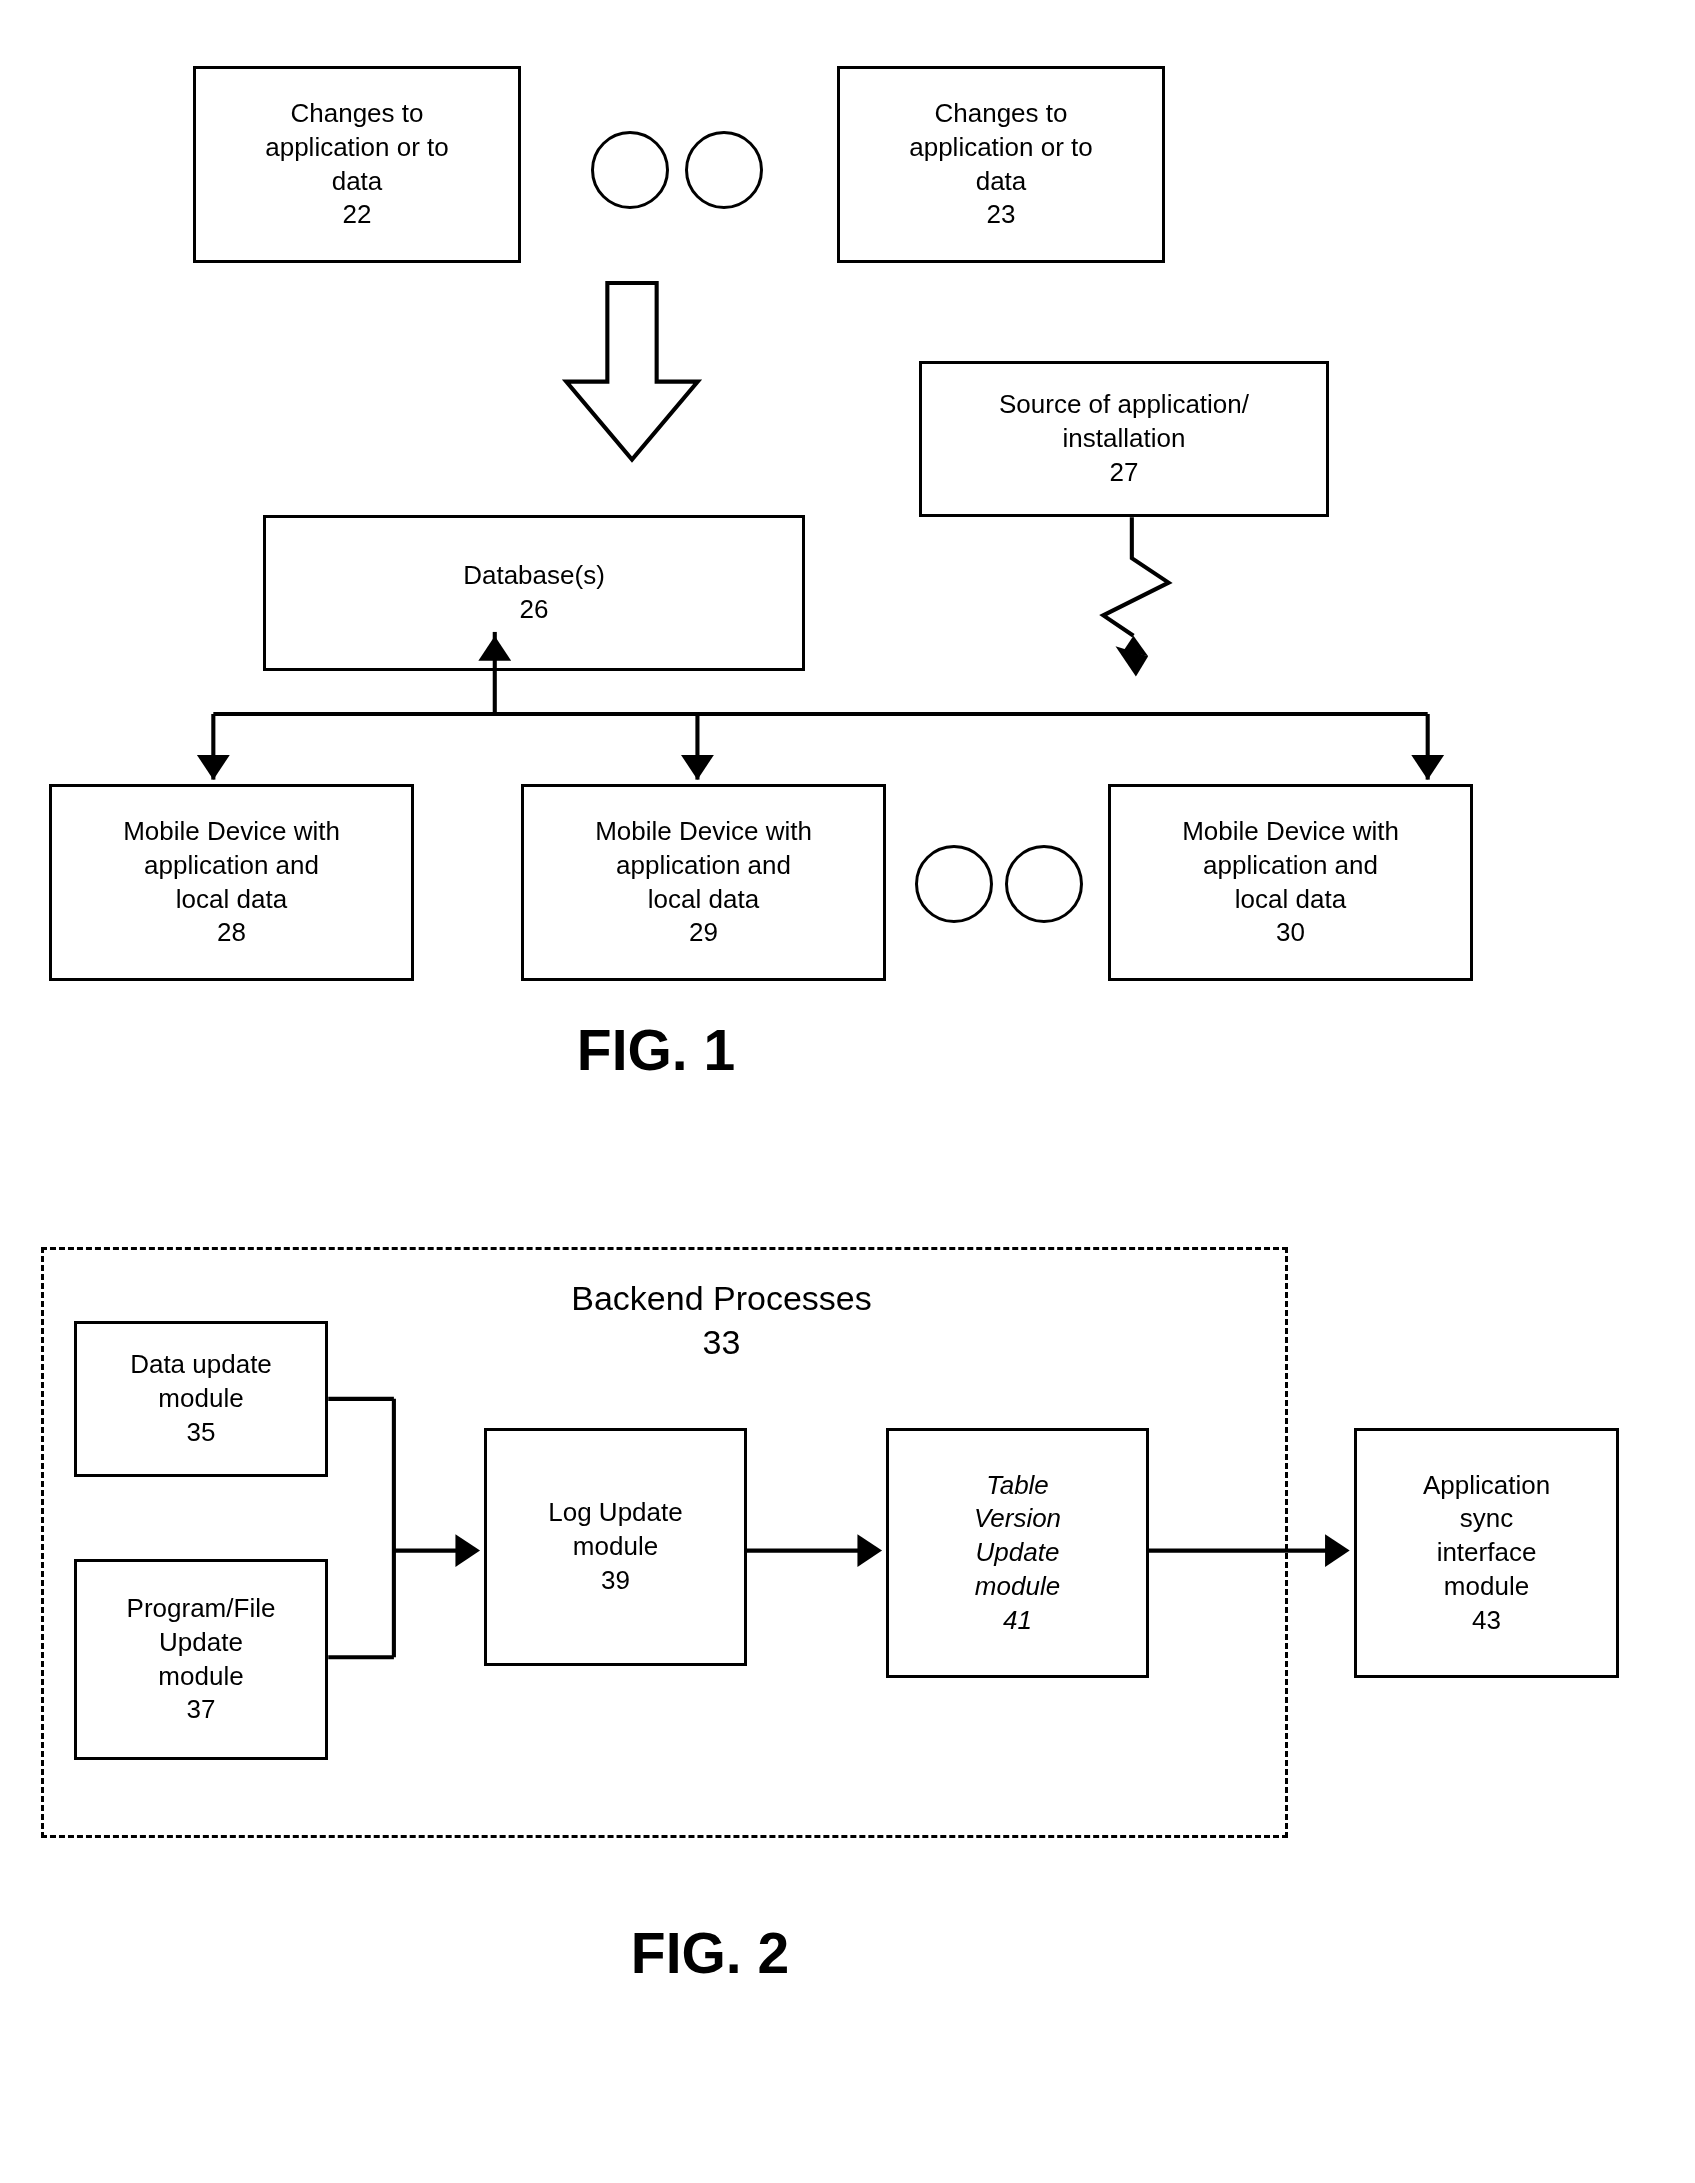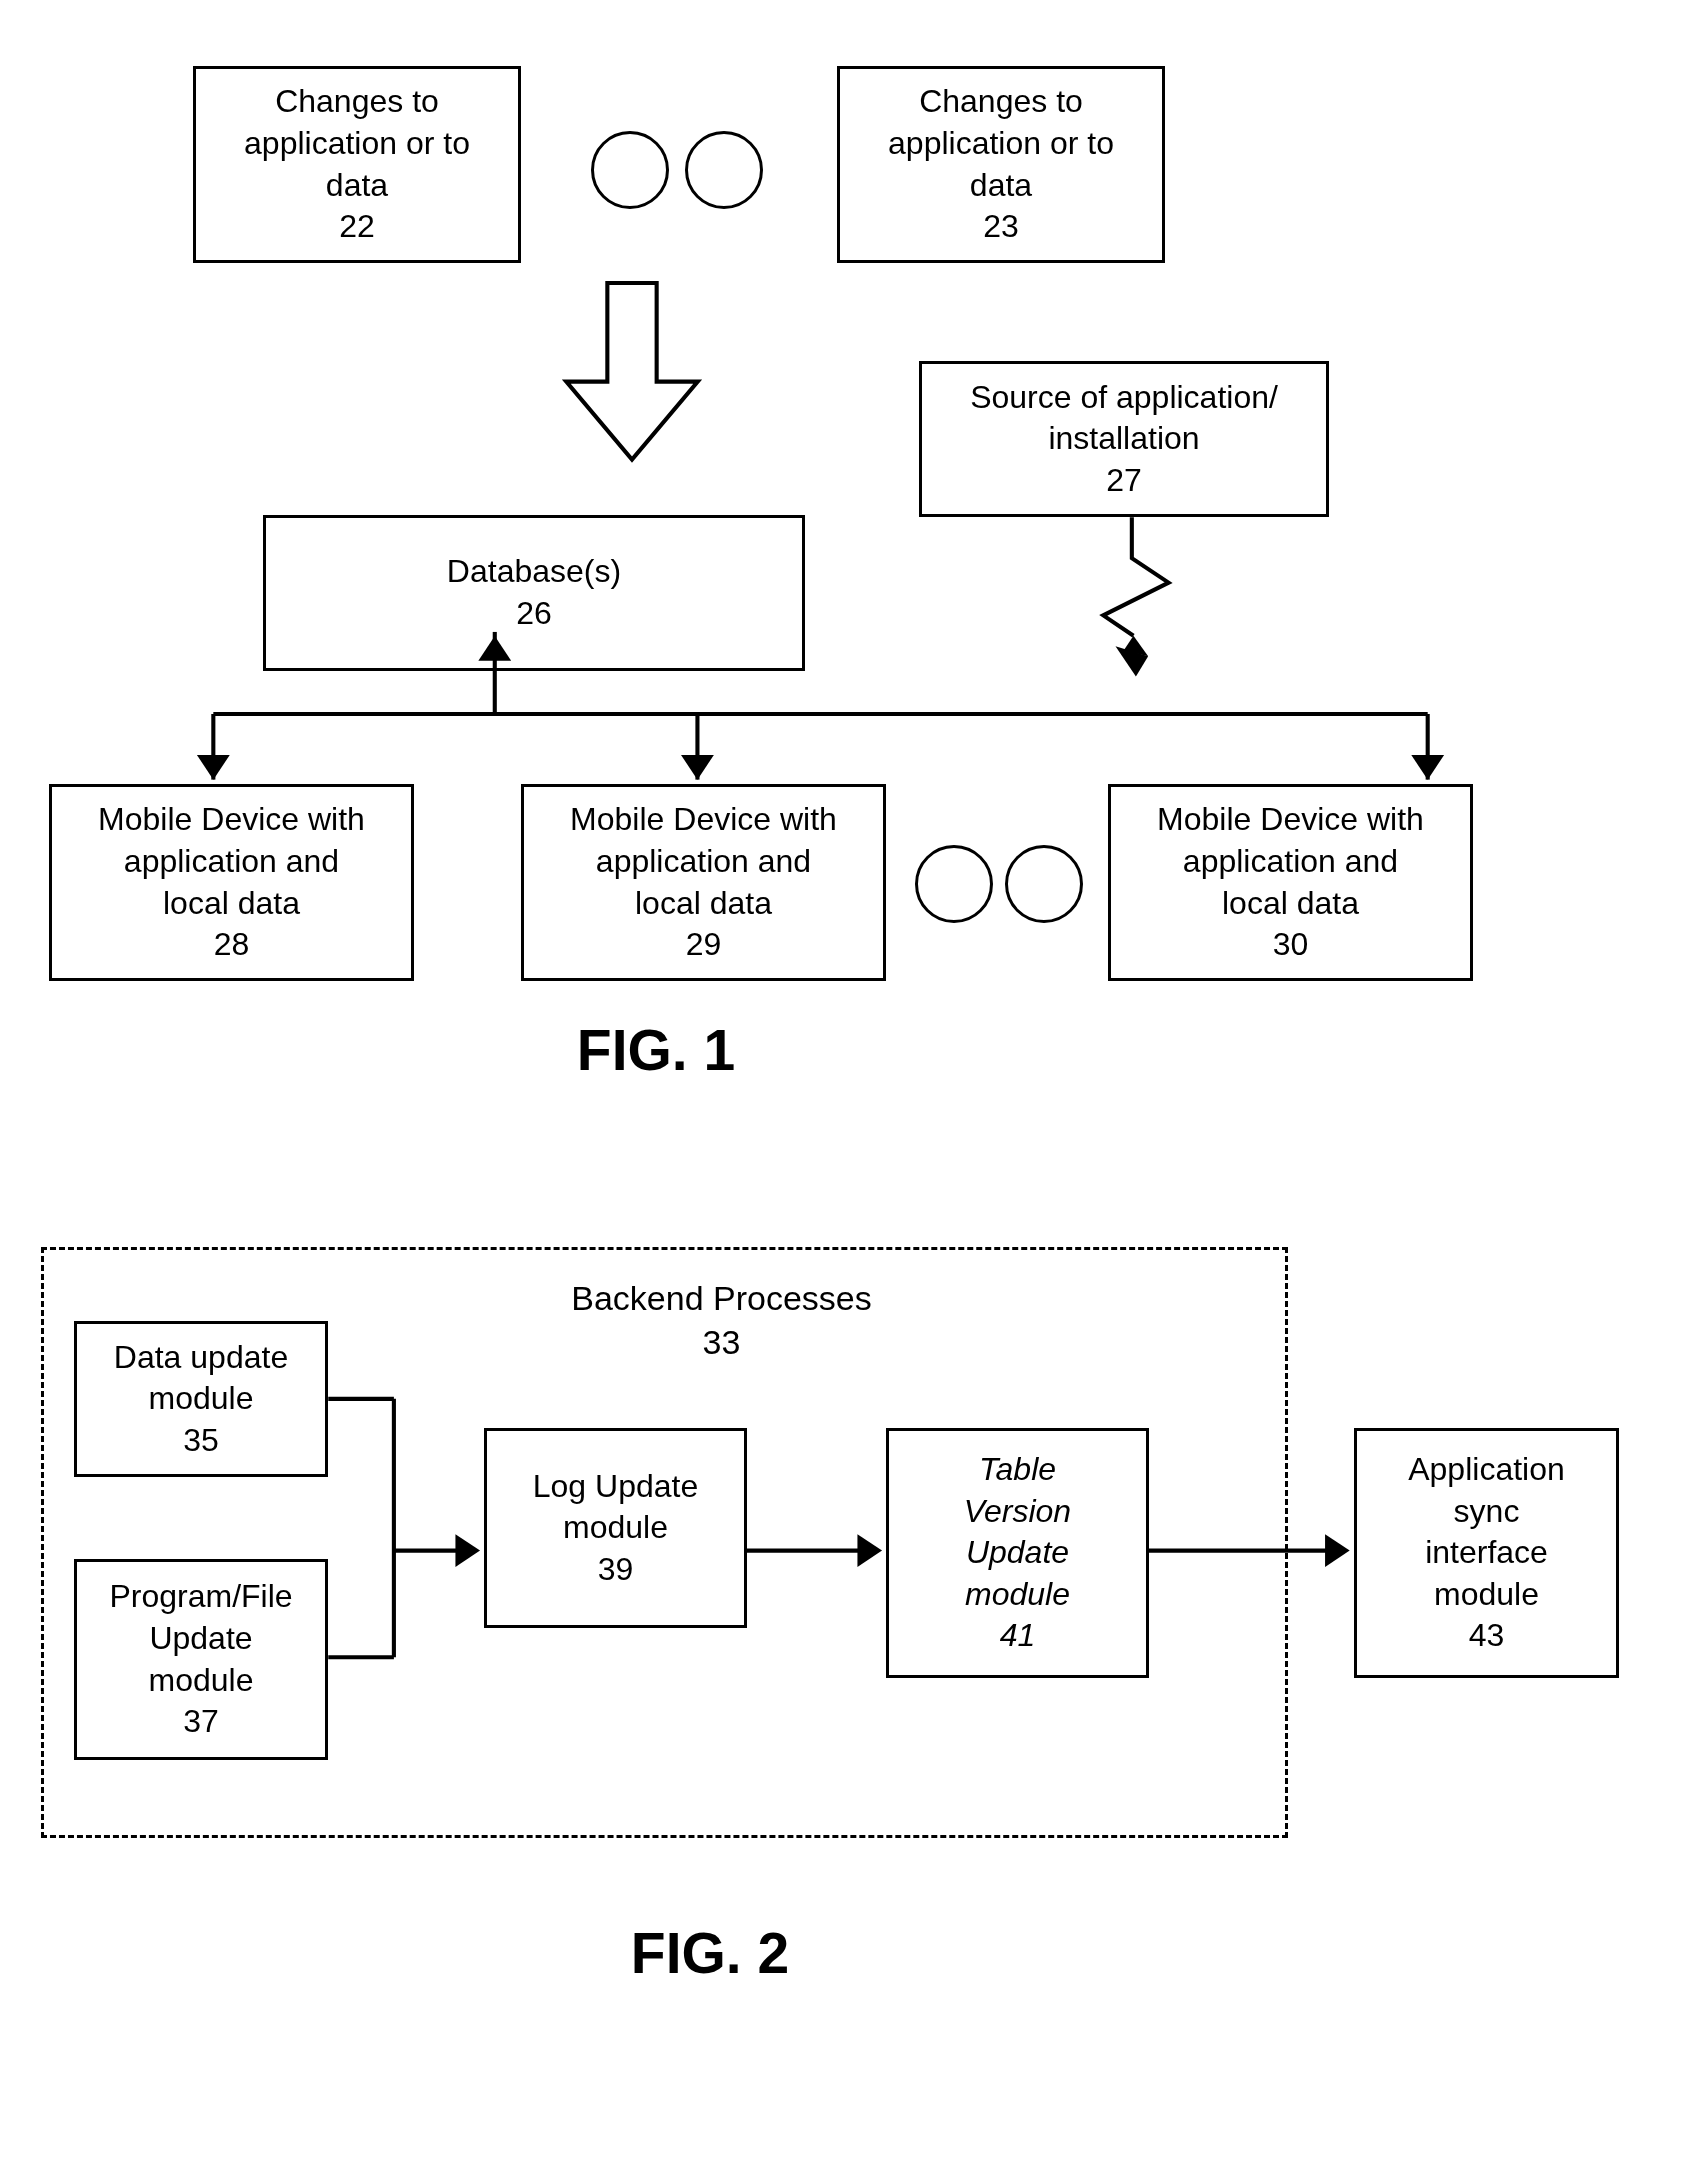--- a/index.html
+++ b/index.html
@@ -15,21 +15,21 @@
       position: relative;
     }
     .box {
       position: absolute;
       border: 3.3px solid black;
       display: flex;
       flex-direction: column;
       align-items: center;
       justify-content: center;
       text-align: center;
-      font-size: 32px;
+      font-size: 26px;
       line-height: 1.3;
       padding: 17px;
     }
     .dashed-box {
       position: absolute;
       border: 3.3px dashed black;
     }
     .circle {
       position: absolute;
       border: 3.3px solid black;
@@ -151,21 +151,21 @@
   <span>35</span>
 </div>
 
 <div class="box" style="left:74px; top:1559px; width:254px; height:201px;">
   <span>Program/File</span>
   <span>Update</span>
   <span>module</span>
   <span>37</span>
 </div>
 
-<div class="box" style="left:484px; top:1428px; width:263px; height:200px;align-items:center;">
+<div class="box" style="left:484px; top:1428px; width:263px; height:238px;align-items:center;">
   <span>Log Update</span>
   <span>module</span>
   <span>39</span>
 </div>
 
 <div class="box" style="left:886px; top:1428px; width:263px; height:250px;font-style:italic;">
   <span>Table</span>
   <span>Version</span>
   <span>Update</span>
   <span>module</span>

